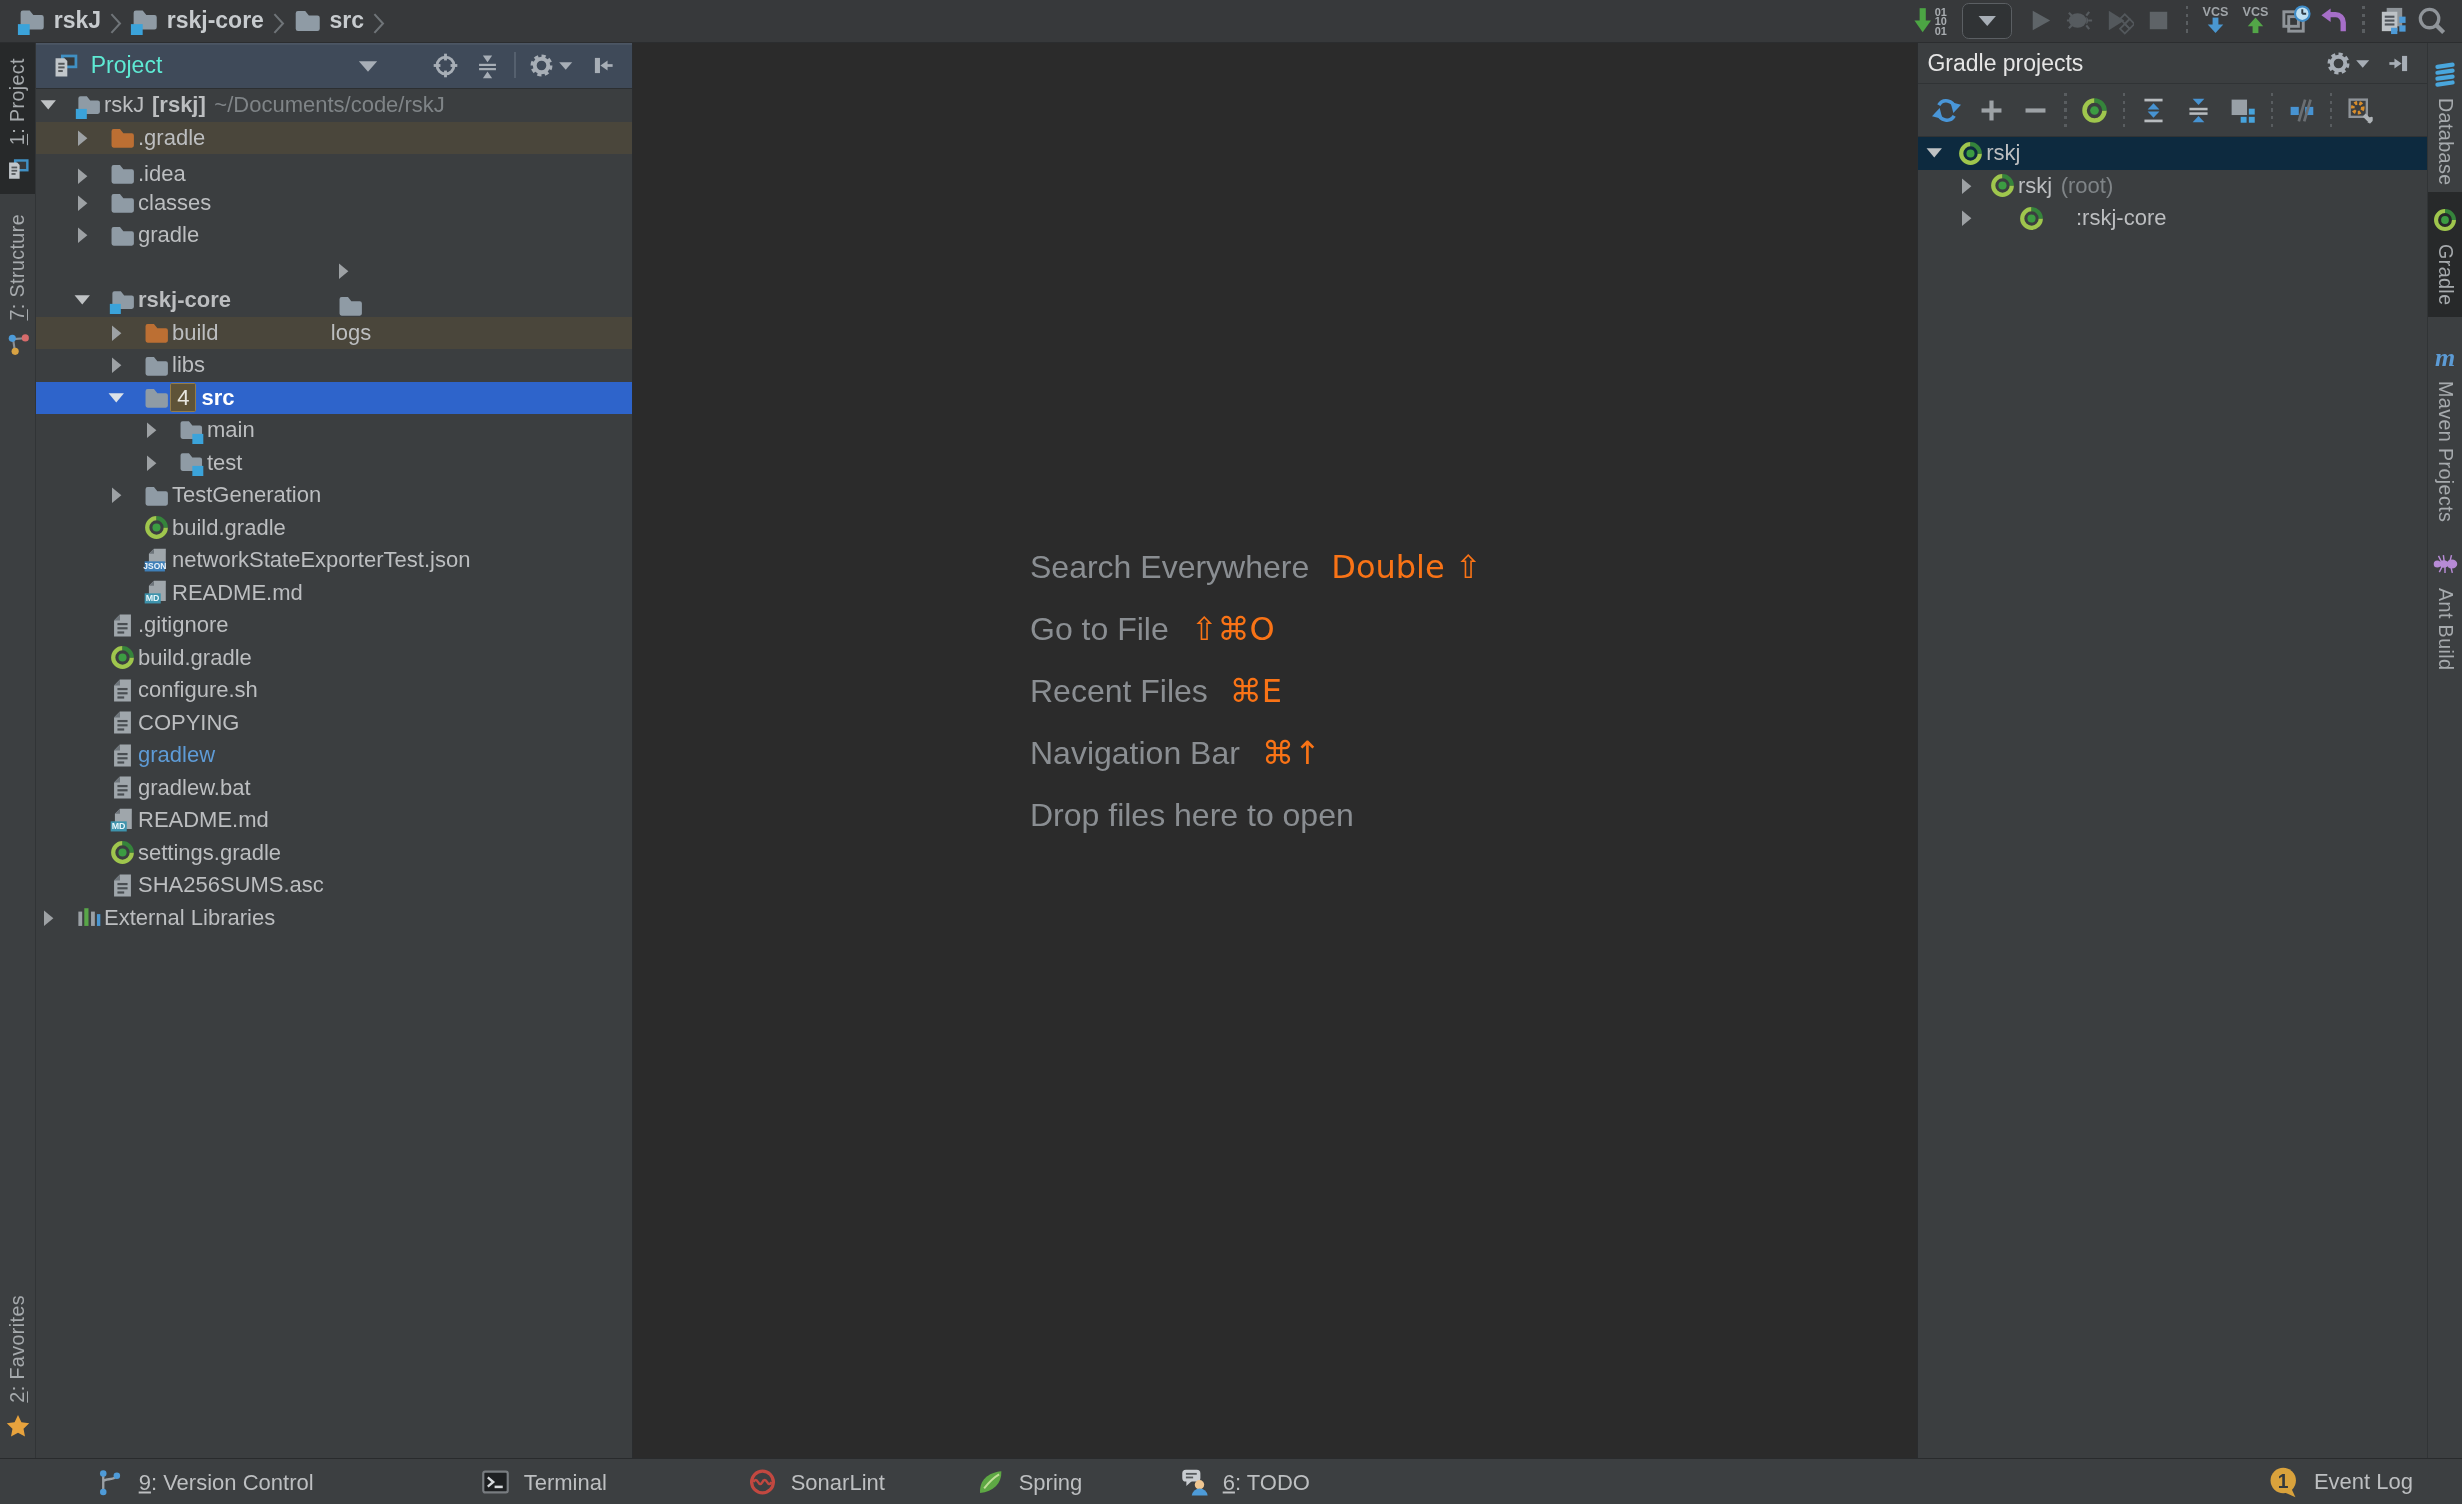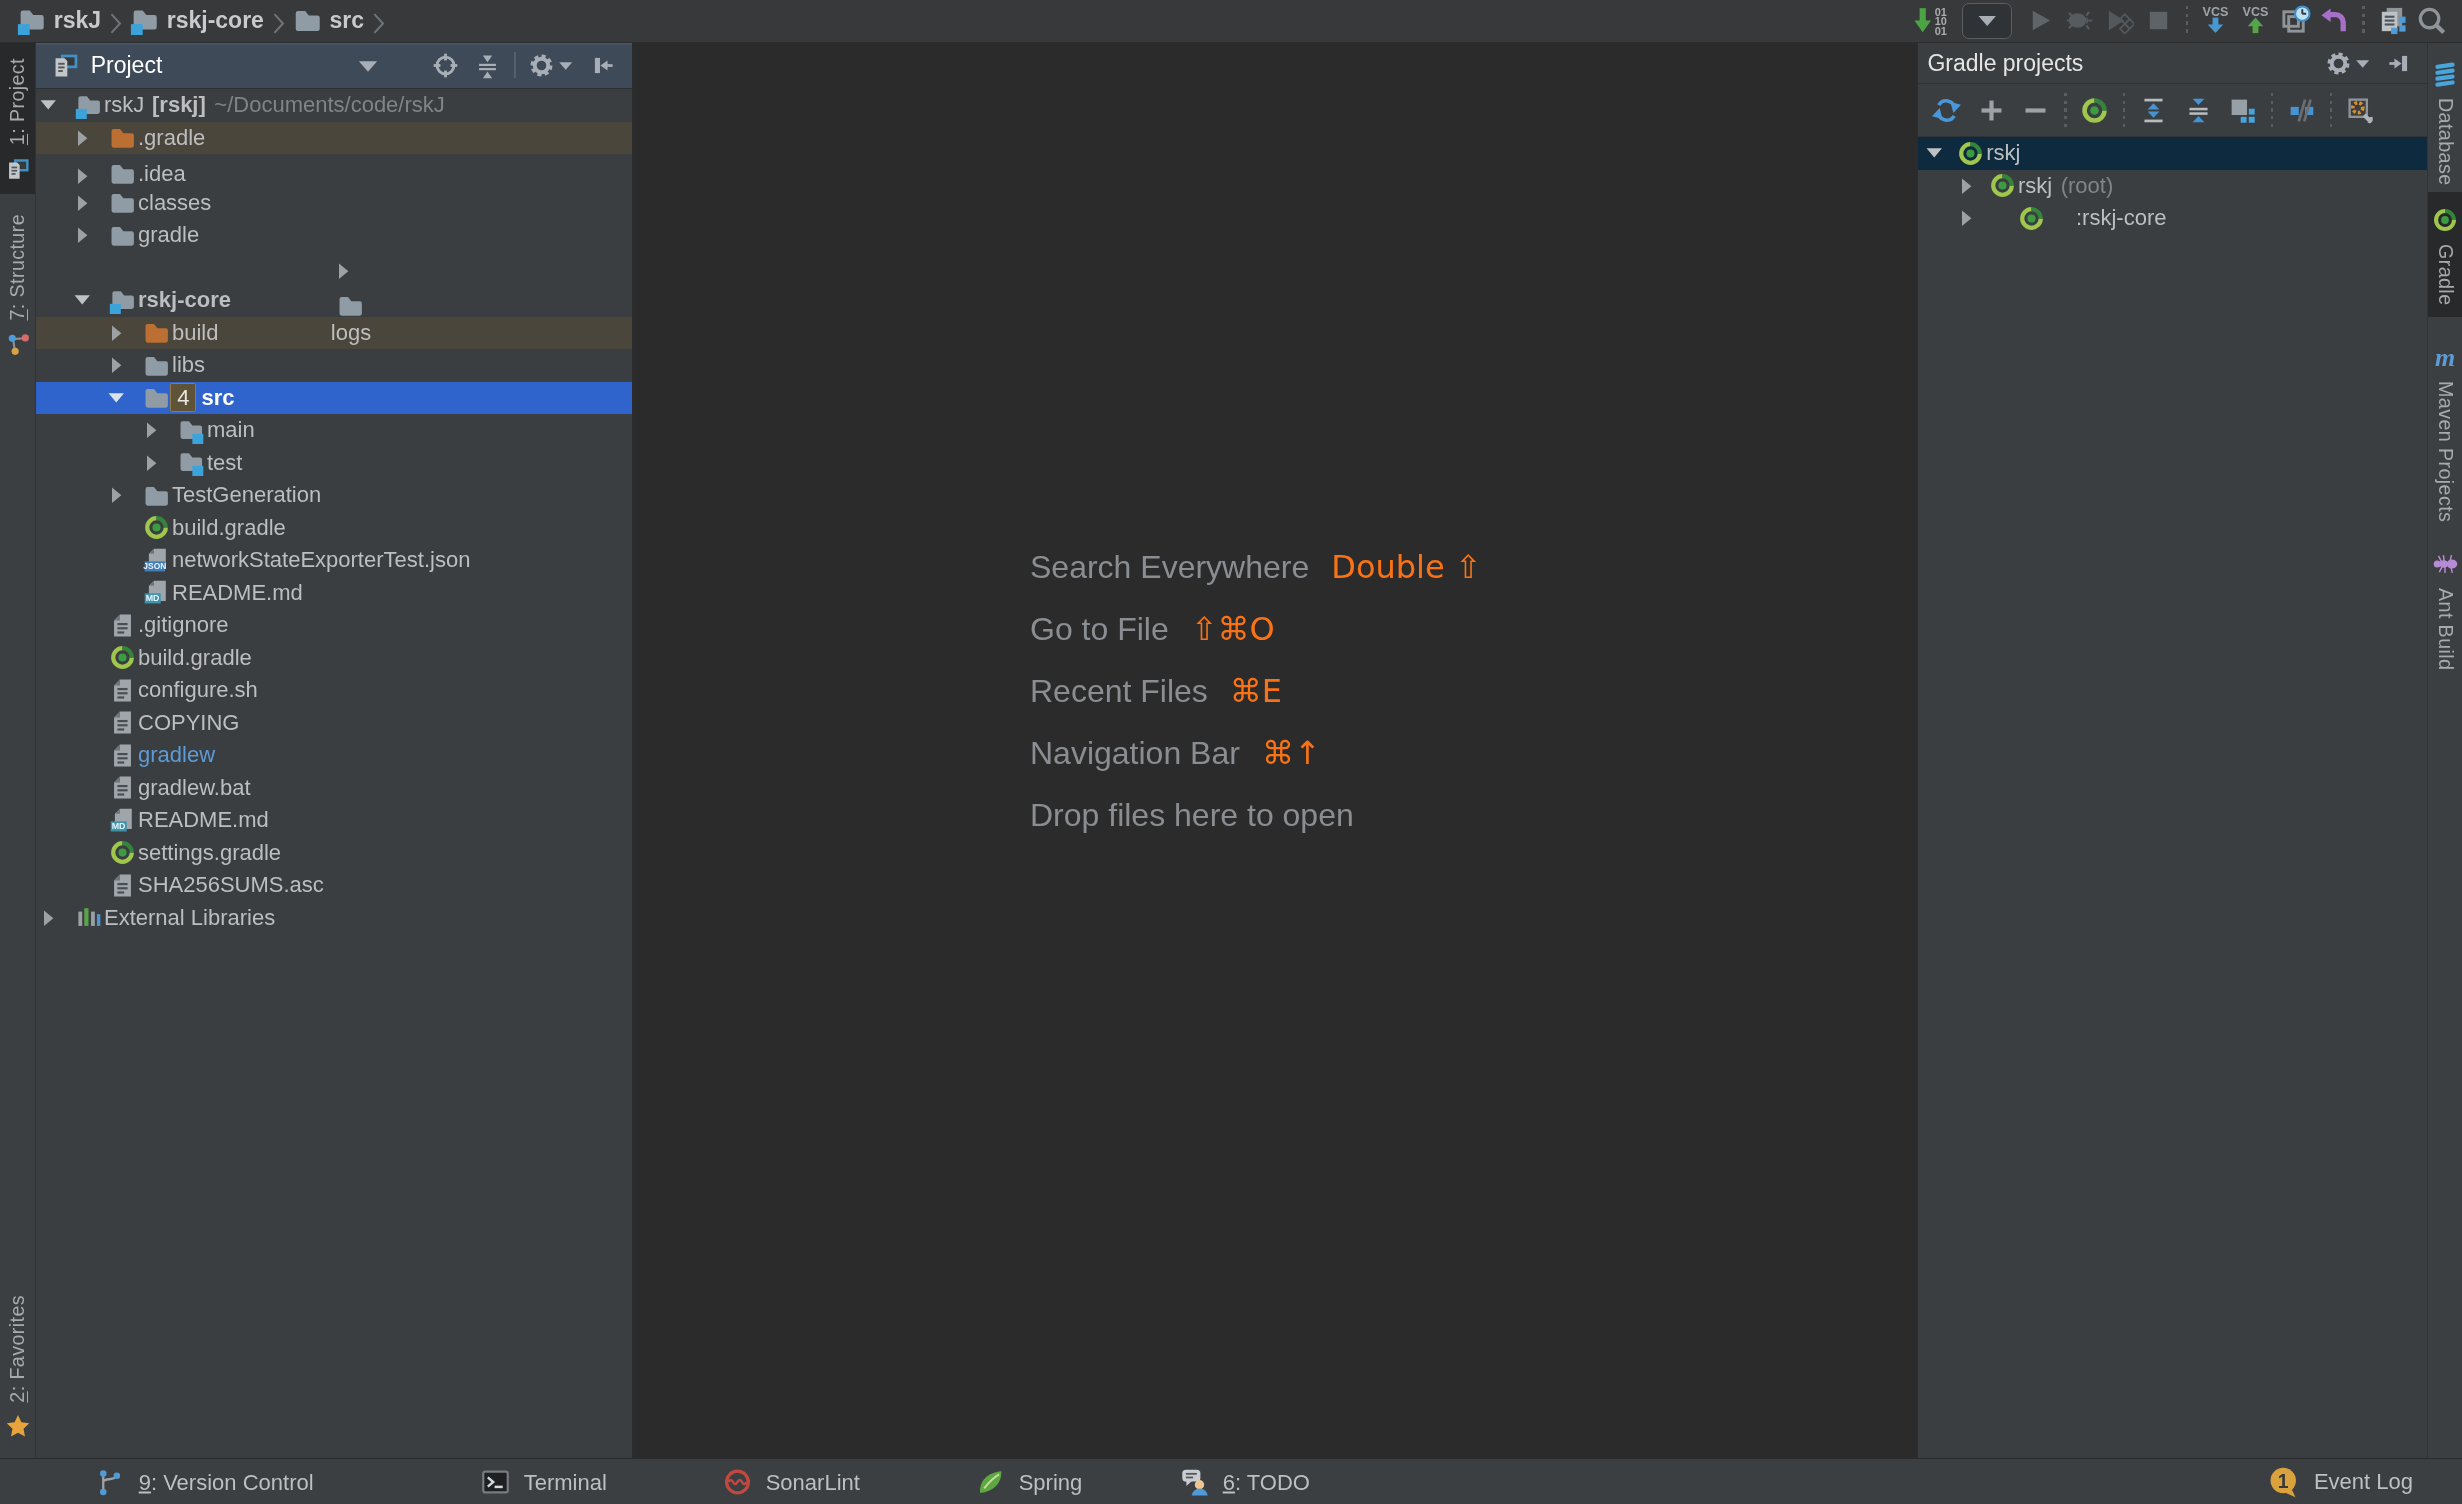--- a/index.html
+++ b/index.html
@@ -37,21 +37,21 @@
 
 
 #project-panel{position:absolute;left:36px;top:43px;width:597px;bottom:47px;background:#3B3E40;overflow:hidden;border-right:1.7px solid #2A2C2E;box-sizing:border-box}
 #editor{position:absolute;left:633px;top:43px;width:1286px;bottom:47px;background:#2B2B2B}
 #gradle-panel{position:absolute;left:1917px;top:43px;width:510px;bottom:47px;background:#3B3E40;overflow:hidden;border-left:1.7px solid #2A2C2E;box-sizing:border-box}
 
 
 #project-header{position:absolute;left:0;top:0;right:0;height:46px;background:#3F4A59;
   border-bottom:1.7px solid #2C2F31;box-sizing:border-box;display:flex;align-items:center;
   box-shadow:inset 0 1.7px 0 rgba(255,255,255,.07)}
-#project-header .title{font-size:23px;color:#ffffff;margin-left:10.3px}
+#project-header .title{font-size:23px;color:#5eead4;margin-left:10.3px}
 #project-header .combo-caret{margin-left:195px}
 #ph-icons{position:absolute;right:8.5px;top:0;height:44px;display:flex;align-items:center}
 .ph-btn{padding:0 7.7px;display:flex;align-items:center}
 .ph-sep{width:1.7px;height:26px;background:#55606E;margin:0 5.1px}
 
 
 #gradle-header{position:absolute;left:0;top:0;right:0;height:41px;border-bottom:1.7px solid #303335;
   box-sizing:border-box;display:flex;align-items:center}
 #gradle-header .title{font-size:23px;color:#e5e5e5;margin-left:9.4px;flex:1}
 #gradle-toolbar{position:absolute;left:0;top:41px;right:0;height:53px;border-bottom:1.7px solid #303335;
@@ -1060,21 +1060,21 @@
             <use href="#i-branch"></use>
           </svg>
           <span><u>9</u><span>: Version Control</span></span>
         </div>
         <div class="sb-item" style="left: 481px;">
           <svg class="icon" width="29" height="29" viewBox="0 0 34 34">
             <use href="#i-terminal"></use>
           </svg>
           <span>Terminal</span>
         </div>
-        <div class="sb-item" style="left: 723px;">
+        <div class="sb-item" style="left: 748px;">
           <svg class="icon" width="29" height="29" viewBox="0 0 34 34">
             <use href="#i-sonarlint"></use>
           </svg>
           <span>SonarLint</span>
         </div>
         <div class="sb-item" style="left: 976px;">
           <svg class="icon" width="29" height="29" viewBox="0 0 34 34">
             <use href="#i-spring"></use>
           </svg>
           <span>Spring</span>

